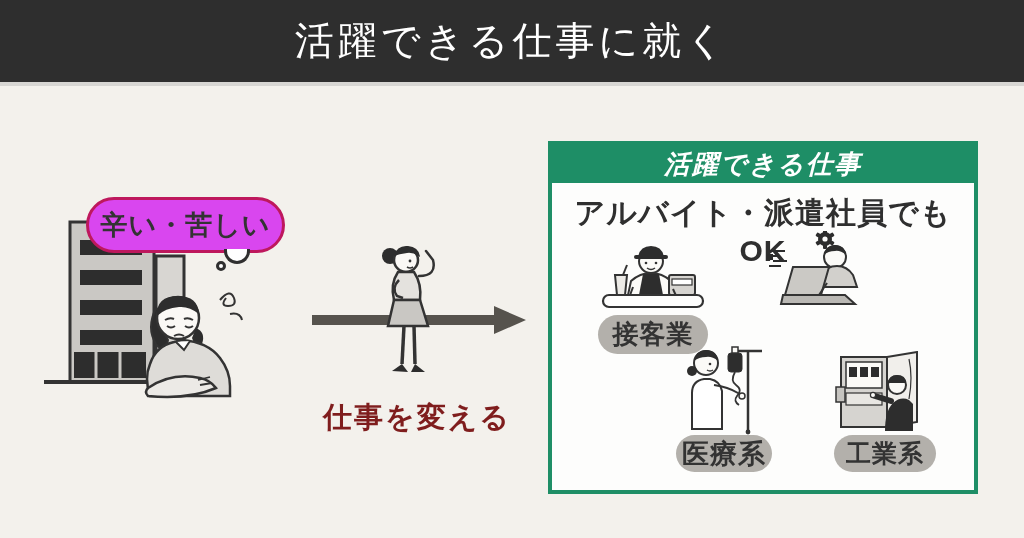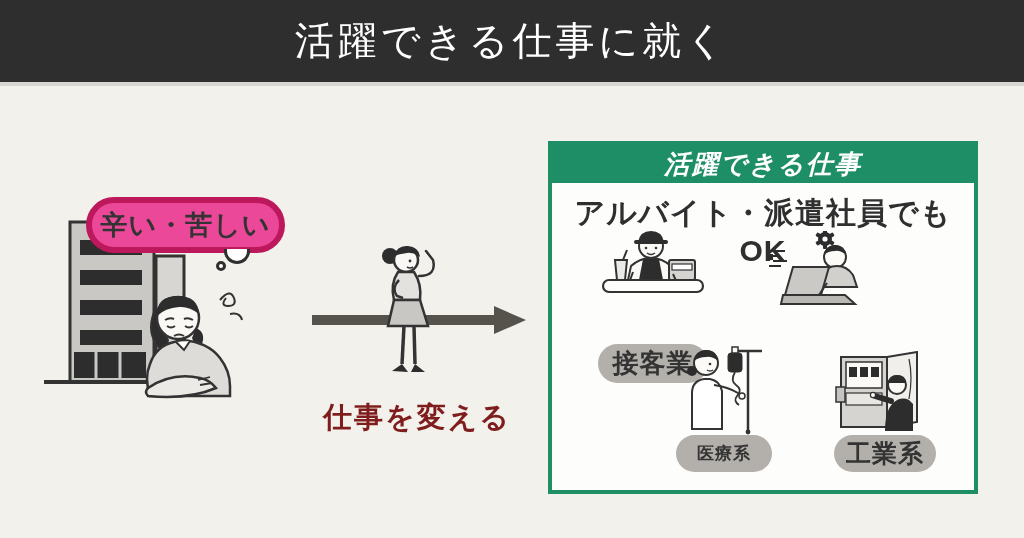--- a/index.html
+++ b/index.html
@@ -10,22 +10,22 @@
   body{font-family:"Liberation Sans","DejaVu Sans",sans-serif;background:#fff;}
   .stage{position:relative;width:1024px;height:538px;background:var(--page-bg);overflow:hidden;}
 
   .topbar{position:absolute;left:0;top:0;width:1024px;height:86px;background:var(--header-bg);
     border-bottom:4px solid #d7d6d3;display:flex;align-items:center;justify-content:center;}
   .topbar h1{color:#fff;font-size:39px;font-weight:400;letter-spacing:4px;}
 
   
   .building{position:absolute;left:44px;top:220px;}
   .sad-woman{position:absolute;left:128px;top:280px;}
-  .bubble{position:absolute;left:86px;top:197px;width:199px;height:56px;background:#ec4899;
-    border:6px solid #be185d;border-radius:29px;display:flex;align-items:center;justify-content:center;z-index:5;}
+  .bubble{position:absolute;left:86px;top:197px;width:199px;height:56px;background:#d946ef;
+    border:3px solid #be185d;border-radius:29px;display:flex;align-items:center;justify-content:center;z-index:5;}
   .bubble span{font-size:27px;font-weight:bold;color:var(--ink);letter-spacing:1px;}
   .bubble-tail{position:absolute;left:224px;top:249px;width:26px;height:15px;background:#fff;
     border:3px solid #2f2f2f;border-top:none;border-radius:0 0 16px 16px;z-index:6;}
   .bubble-dot{position:absolute;left:216px;top:261px;width:10px;height:10px;background:#fff;
     border:3px solid #2f2f2f;border-radius:50%;z-index:6;}
 
   
   .arrow{position:absolute;left:308px;top:300px;}
   .thinking-woman{position:absolute;left:372px;top:240px;z-index:4;}
   .arrow-label{position:absolute;left:322px;top:398px;width:190px;text-align:center;
@@ -33,29 +33,29 @@
 
   
   .panel{position:absolute;left:548px;top:141px;width:430px;height:353px;background:var(--panel-bg);
     border:4px solid var(--accent);}
   .panel-header{position:absolute;left:0;top:0;width:422px;height:38px;background:var(--accent);
     color:#fff;font-size:26px;font-weight:bold;letter-spacing:2px;display:flex;align-items:center;justify-content:center;font-style:italic;}
   .panel-subtitle{position:absolute;left:0;top:48px;width:422px;text-align:center;
     font-size:30px;font-weight:bold;color:#2f2f2f;letter-spacing:1px;}
 
   .cat{position:absolute;display:flex;flex-direction:column;align-items:center;}
-  .cat-service{left:36px;top:81px;width:130px;gap:44px;}
+  .cat-service{left:36px;top:96px;width:130px;}
   .cat-it{left:205px;top:86px;width:120px;}
   .cat-medical{left:112px;top:198px;width:120px;}
   .cat-industrial{left:272px;top:206px;width:122px;}
   .pill{background:var(--pill-bg);border-radius:22px;color:#333;font-weight:bold;
     display:flex;align-items:center;justify-content:center;letter-spacing:1px;}
   .pill-a{width:110px;height:39px;font-size:26px;}
   .pill-b{width:98px;height:39px;font-size:26px;}
-  .pill-c{width:96px;height:37px;font-size:17px;}
+  .pill-c{width:96px;height:37px;font-size:27px;}
   .pill-d{width:102px;height:37px;font-size:25px;}
 </style>
 </head>
 <body>
 
 <div class="stage">
 
   <header class="topbar">
     <h1>活躍できる仕事に就く</h1>
   </header>

